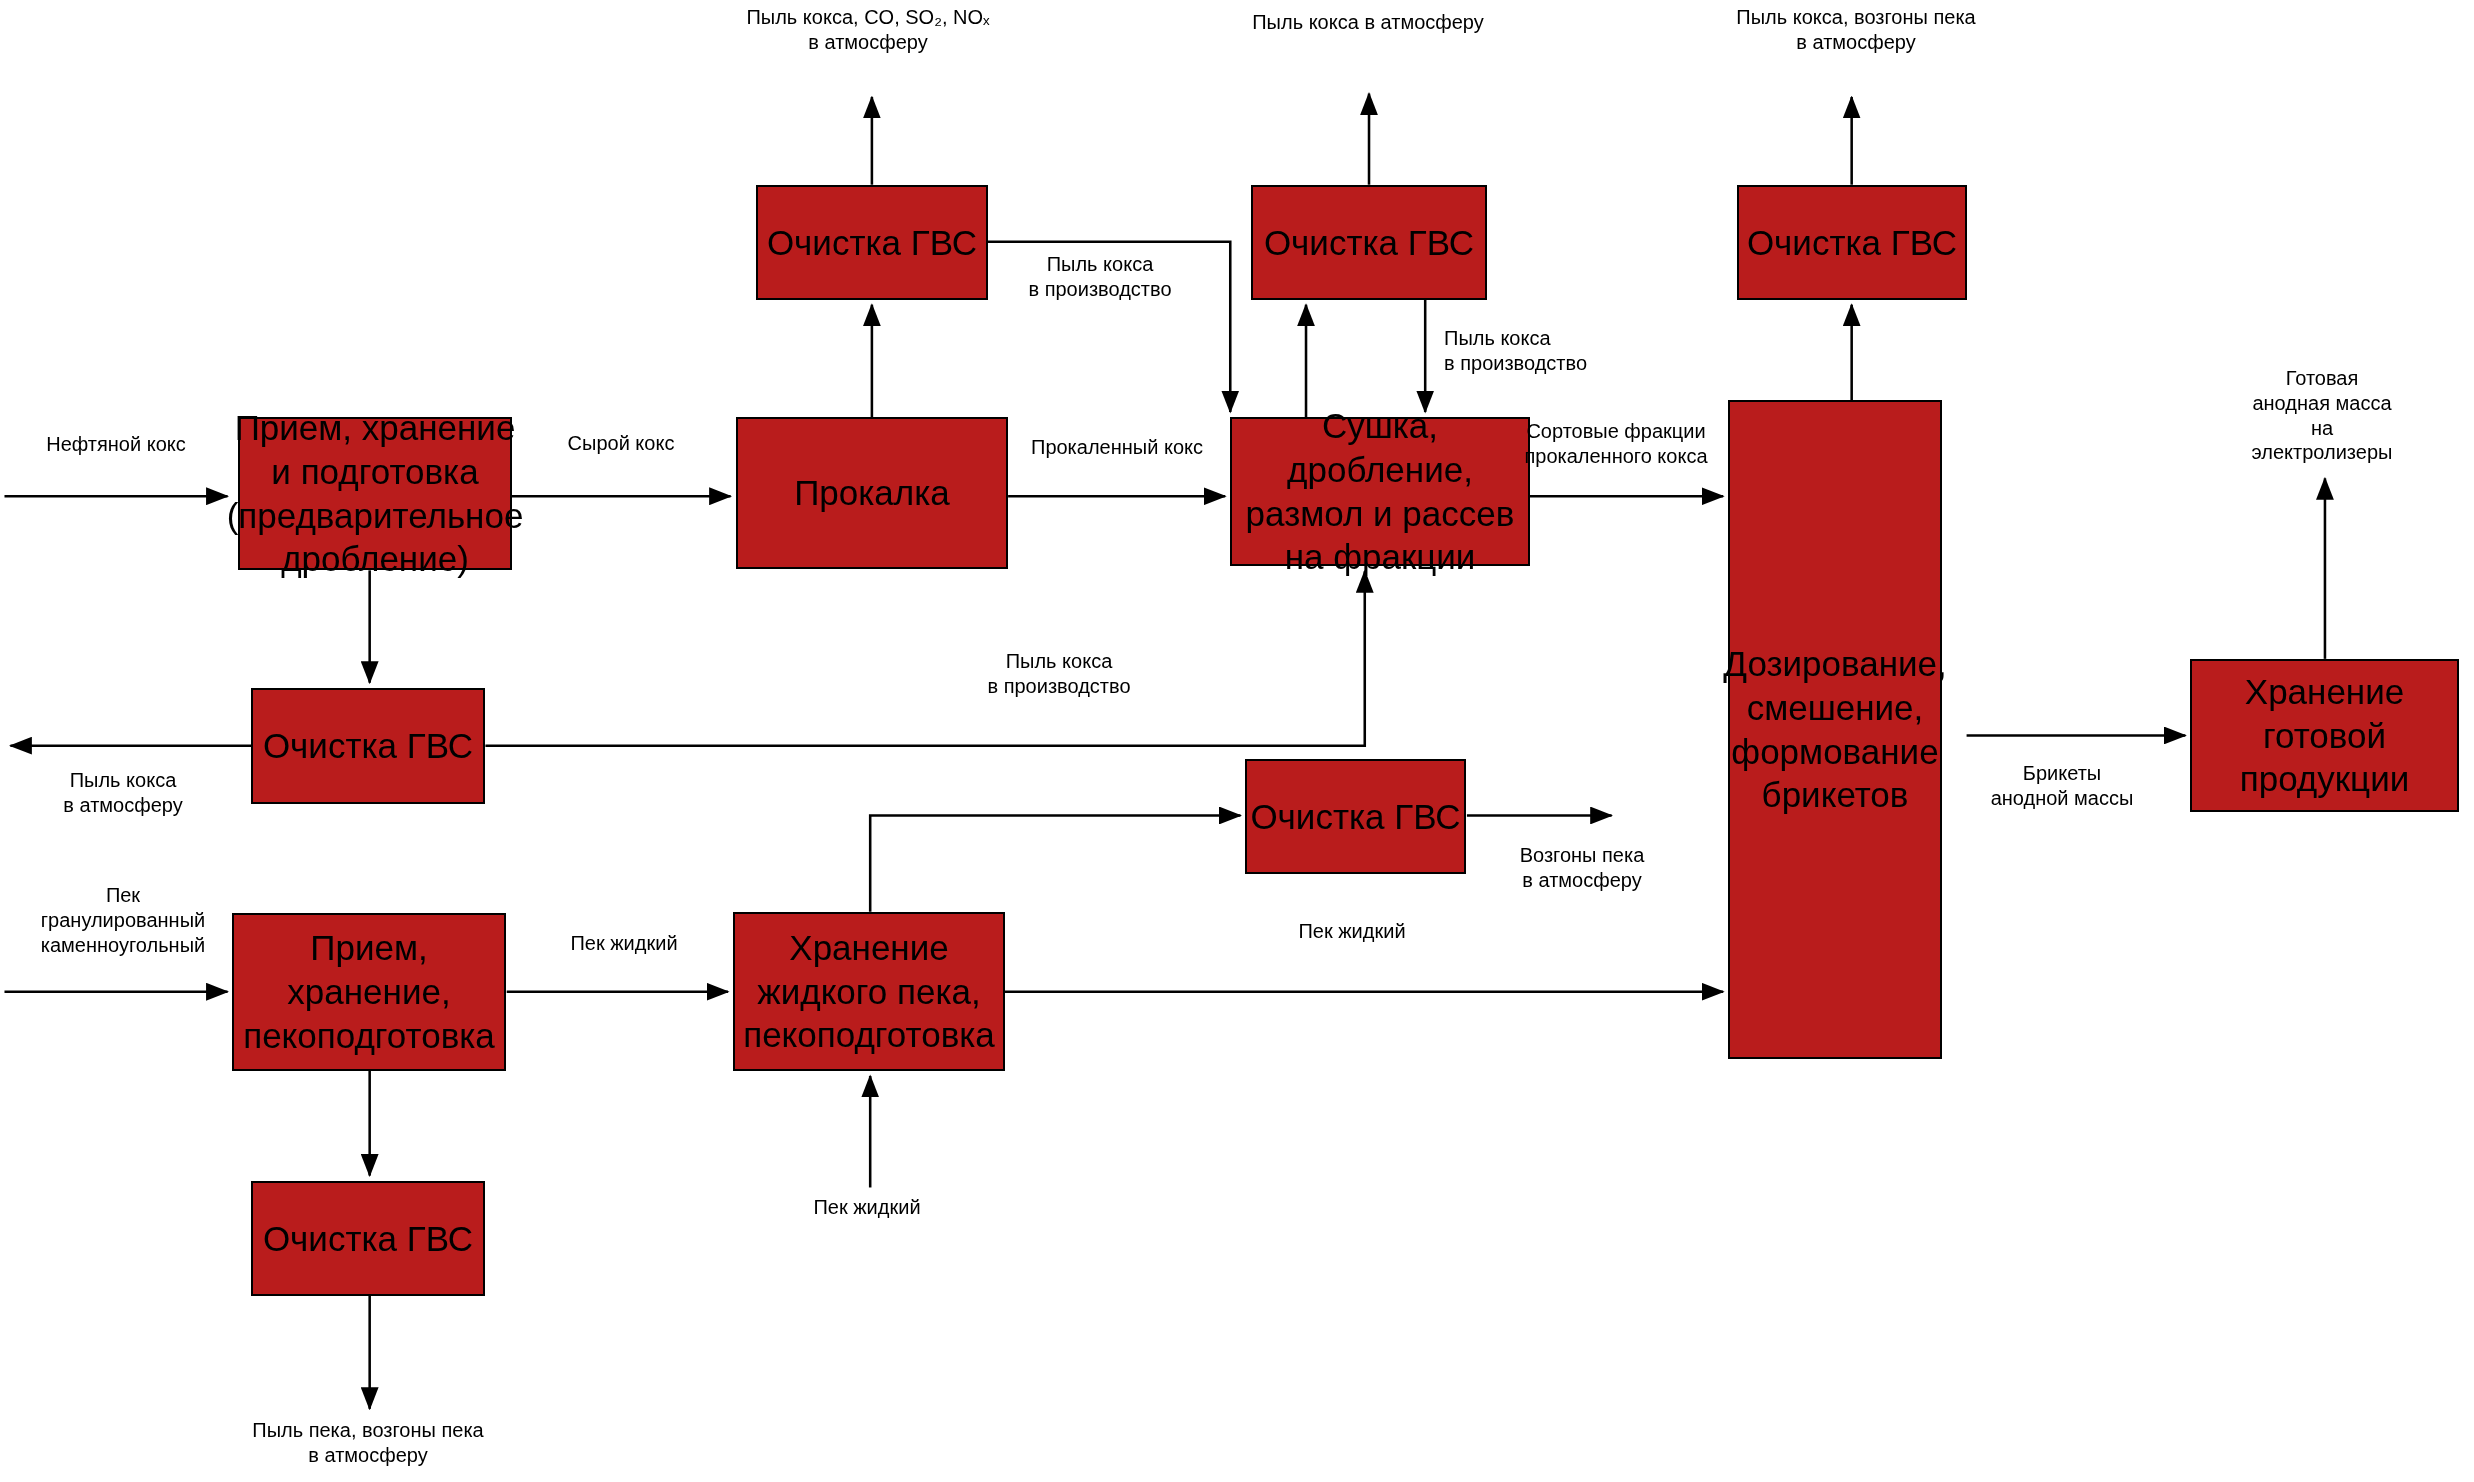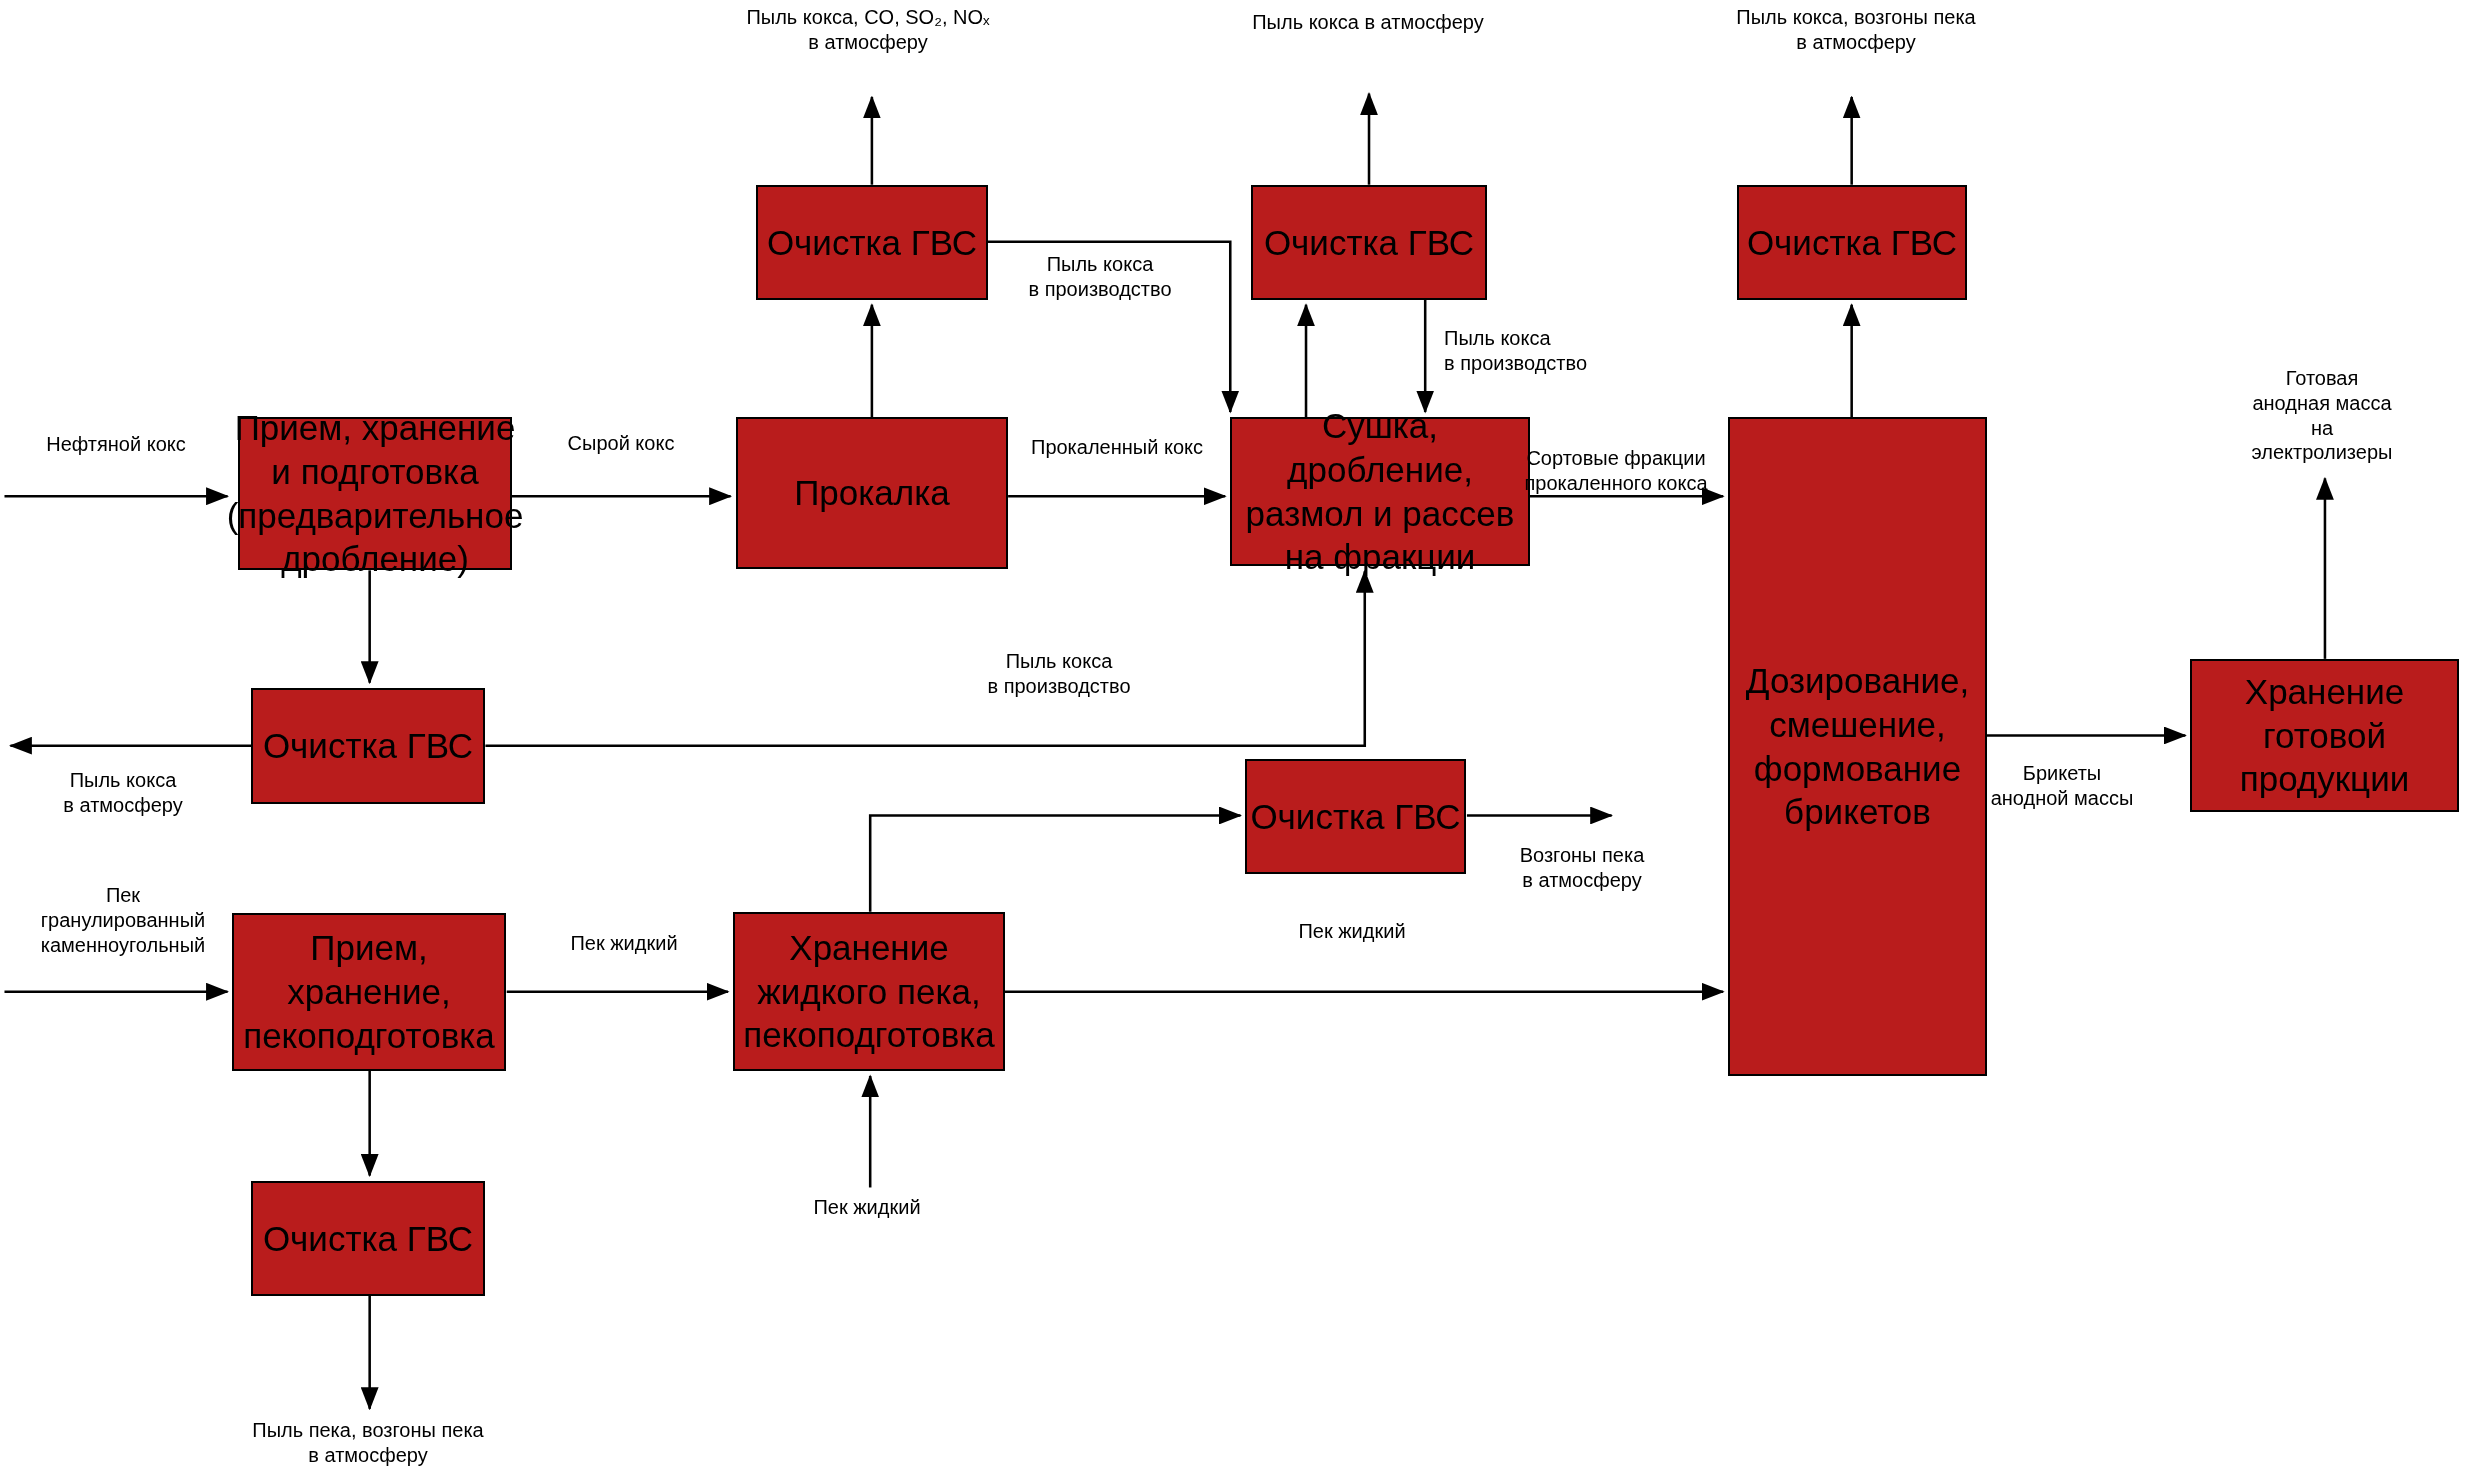--- a/index.html
+++ b/index.html
@@ -54,21 +54,21 @@
   </svg>
 
   <div class="box" style="left:232px;top:417px;width:274px;height:153px;margin-left:6px;">Прием, хранение
 и подготовка
 (предварительное
 дробление)</div>
   <div class="box" style="left:736px;top:417px;width:272px;height:152px;">Прокалка</div>
   <div class="box" style="left:1230px;top:417px;width:300px;height:149px;">Сушка, дробление,
 размол и рассев
 на фракции</div>
-  <div class="box" style="left:1728px;top:417px;width:259px;height:659px;">Дозирование,
+  <div class="box" style="left:1728px;top:400px;width:214px;height:659px;">Дозирование,
 смешение,
 формование
 брикетов</div>
   <div class="box" style="left:2190px;top:659px;width:269px;height:153px;">Хранение
 готовой продукции</div>
   <div class="box" style="left:232px;top:913px;width:274px;height:158px;">Прием, хранение,
 пекоподготовка</div>
   <div class="box" style="left:733px;top:912px;width:272px;height:159px;">Хранение
 жидкого пека,
 пекоподготовка</div>
@@ -76,21 +76,21 @@
   <div class="box" style="left:756px;top:185px;width:232px;height:115px;">Очистка ГВС</div>
   <div class="box" style="left:1251px;top:185px;width:236px;height:115px;">Очистка ГВС</div>
   <div class="box" style="left:1737px;top:185px;width:230px;height:115px;">Очистка ГВС</div>
   <div class="box" style="left:251px;top:688px;width:234px;height:116px;">Очистка ГВС</div>
   <div class="box" style="left:1245px;top:759px;width:221px;height:115px;">Очистка ГВС</div>
   <div class="box" style="left:251px;top:1181px;width:234px;height:115px;">Очистка ГВС</div>
 
   <div class="lbl" style="left:116px;top:432px;">Нефтяной кокс</div>
   <div class="lbl" style="left:621px;top:431px;">Сырой кокс</div>
   <div class="lbl" style="left:1117px;top:435px;">Прокаленный кокс</div>
-  <div class="lbl" style="left:1616px;top:419px;margin-top:27px;">Сортовые фракции
+  <div class="lbl" style="left:1616px;top:419px;">Сортовые фракции
 прокаленного кокса</div>
 
   <div class="lbl" style="left:868px;top:5.1px;">Пыль кокса, CO, SO₂, NOₓ
 в атмосферу</div>
   <div class="lbl" style="left:1368px;top:10.2px;">Пыль кокса в атмосферу</div>
   <div class="lbl" style="left:1856px;top:5.1px;">Пыль кокса, возгоны пека
 в атмосферу</div>
 
   <div class="lbl" style="left:1100px;top:252px;">Пыль кокса
 в производство</div>

